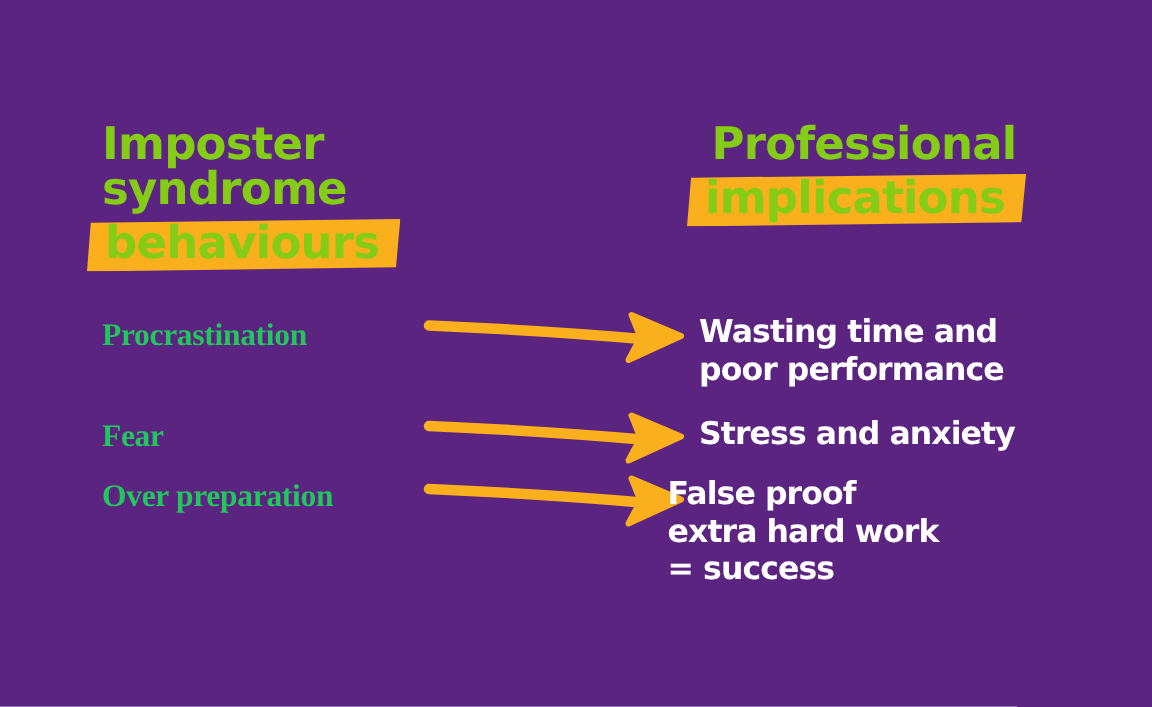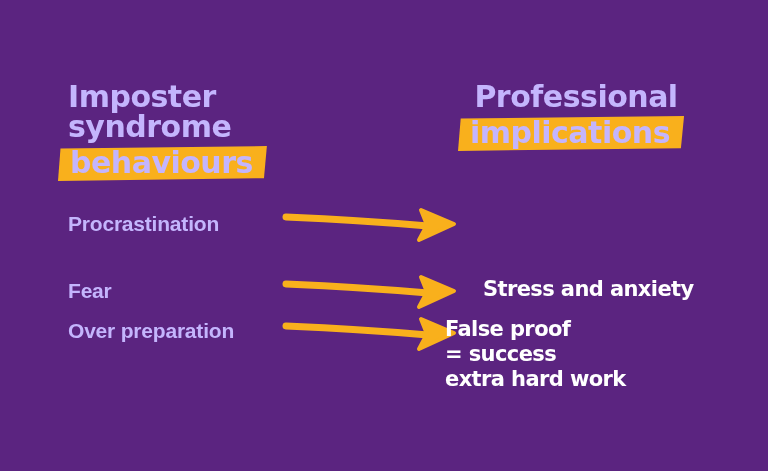--- a/index.html
+++ b/index.html
@@ -18,21 +18,21 @@
     position: relative;
     width: 768px;
     height: 471px;
     background: #5B2480;
     overflow: hidden;
   }
 
   
   .heading {
     position: absolute;
-    color: #c4b5fd;
+    color: #84cc16;
     font-family: "DejaVu Sans", sans-serif;
     font-weight: bold;
     font-size: 30px;
     line-height: 30px;
     letter-spacing: -0.5px;
     white-space: nowrap;
   }
 
   #heading-left {
     left: 68px;
@@ -69,22 +69,22 @@
     z-index: 0;
   }
   .hl-wrap .hl-text {
     position: relative;
     z-index: 1;
   }
 
   
   .row-left {
     position: absolute;
-    color: #c4b5fd;
-    font-family: Liberation Sans, sans-serif;
+    color: #22c55e;
+    font-family: Liberation Serif, serif;
     font-weight: bold;
     font-size: 21px;
     line-height: 25px;
     letter-spacing: -0.2px;
     white-space: nowrap;
   }
   .row-right {
     position: absolute;
     color: #FFFFFF;
     font-family: "DejaVu Sans", sans-serif;
@@ -102,21 +102,21 @@
     height: 44px;
   }
 
   
   #row1-left  { left: 68px;  top: 211px; }
   #row1-arrow { left: 282px; top: 202px; }
   #row1-right { left: 466px; top: 209px; }
 
   #row2-left  { left: 68px;  top: 278px; }
   #row2-arrow { left: 282px; top: 269px; }
-  #row2-right { left: 483px; top: 277px; }
+  #row2-right { left: 466px; top: 277px; }
 
   #row3-left  { left: 68px;  top: 318px; }
   #row3-arrow { left: 282px; top: 311px; }
   #row3-right { left: 445px; top: 317px; }
 </style>
 </head>
 <body>
 
 <div id="slide">
 
@@ -137,20 +137,24 @@
     </span>
   </div>
 
   <div class="row-left" id="row1-left">Procrastination</div>
   <div class="arrow" id="row1-arrow">
     <svg width="180" height="44" viewBox="0 0 180 44" xmlns="http://www.w3.org/2000/svg">
       <path d="M4 15 C 50 17, 100 20, 146 24" stroke="#F9B01C" stroke-width="7" stroke-linecap="round" fill="none"></path>
       <path d="M139 8 L 172 22 L 137 38 L 145 23 Z" fill="#F9B01C" stroke="#F9B01C" stroke-width="4" stroke-linejoin="round"></path>
     </svg>
   </div>
+  <div class="row-right" id="row1-right">
+    <span class="rline">Wasting time and</span>
+    <span class="rline">poor performance</span>
+  </div>
 
   <div class="row-left" id="row2-left">Fear</div>
   <div class="arrow" id="row2-arrow">
     <svg width="180" height="44" viewBox="0 0 180 44" xmlns="http://www.w3.org/2000/svg">
       <path d="M4 15 C 50 17, 100 20, 146 24" stroke="#F9B01C" stroke-width="7" stroke-linecap="round" fill="none"></path>
       <path d="M139 8 L 172 22 L 137 38 L 145 23 Z" fill="#F9B01C" stroke="#F9B01C" stroke-width="4" stroke-linejoin="round"></path>
     </svg>
   </div>
   <div class="row-right" id="row2-right">
     <span class="rline">Stress and anxiety</span>
@@ -158,17 +162,17 @@
 
   <div class="row-left" id="row3-left">Over preparation</div>
   <div class="arrow" id="row3-arrow">
     <svg width="180" height="44" viewBox="0 0 180 44" xmlns="http://www.w3.org/2000/svg">
       <path d="M4 15 C 50 17, 100 20, 146 24" stroke="#F9B01C" stroke-width="7" stroke-linecap="round" fill="none"></path>
       <path d="M139 8 L 172 22 L 137 38 L 145 23 Z" fill="#F9B01C" stroke="#F9B01C" stroke-width="4" stroke-linejoin="round"></path>
     </svg>
   </div>
   <div class="row-right" id="row3-right">
     <span class="rline">False proof</span>
+    <span class="rline">extra hard work</span>
     <span class="rline">= success</span>
-    <span class="rline">extra hard work</span>
   </div>
 
 </div>
 
 </body></html>

